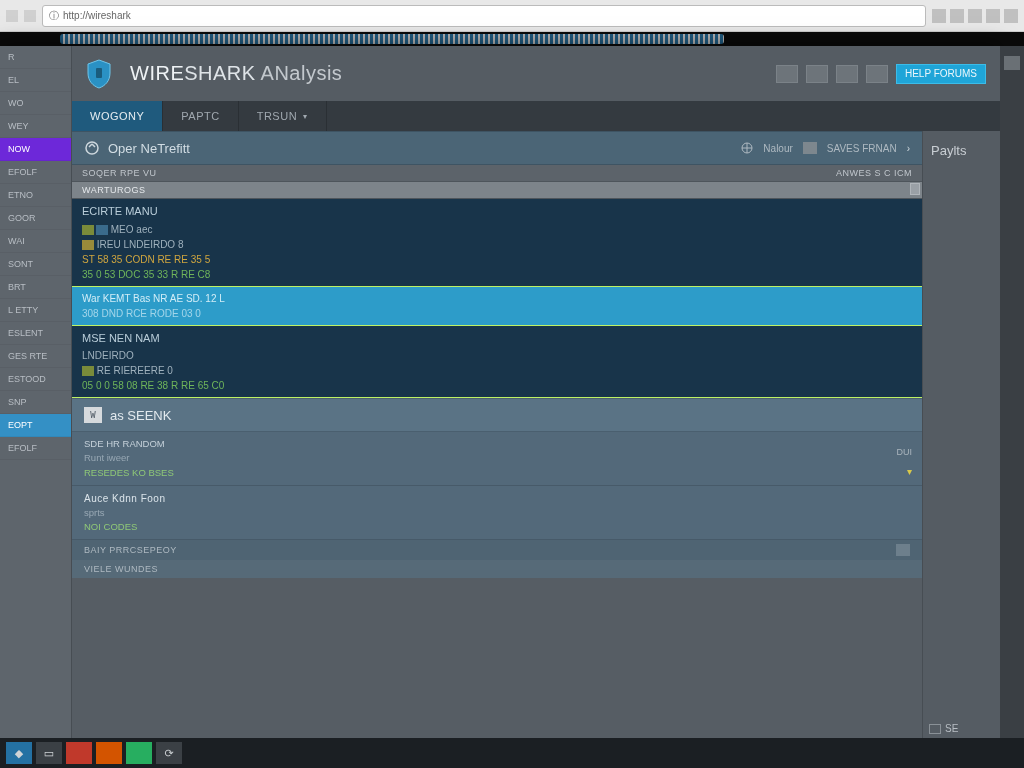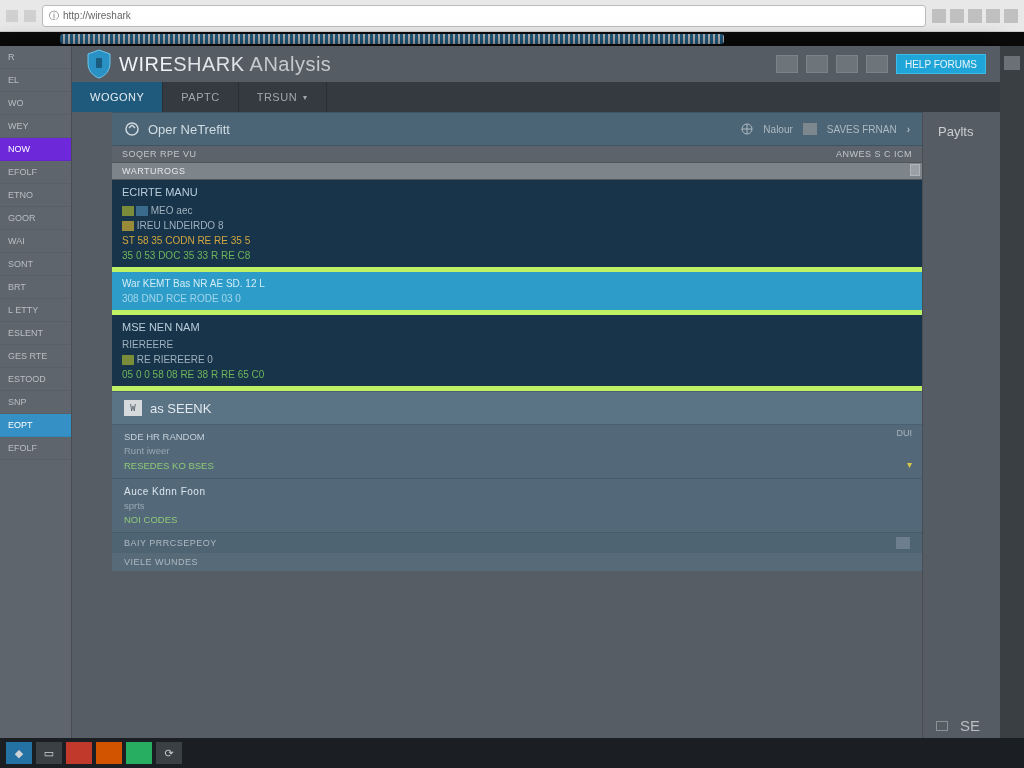--- a/index.html
+++ b/index.html
@@ -22,76 +22,76 @@
 
 .sidebar { width: 72px; background: #5e656c; border-right: 1px solid #474d53; display: flex; flex-direction: column; font-size: 9px; color: #b8bec4; }
 .sidebar .item { padding: 6px 8px; border-bottom: 1px solid rgba(0,0,0,.05); cursor: pointer; white-space: nowrap; overflow: hidden; }
 .sidebar .item.active { background: #6d28d9; color: #fff; }
 .sidebar .item.active2 { background: #3490c5; color: #fff; }
 
 
 .content { flex: 1; display: flex; flex-direction: column; background: #565d64; }
 
 
-.hdr { height: 36px; background: #555c63; display: flex; align-items: center; padding: 0 14px; gap: 7px; }
+.hdr { height: 55px; background: #555c63; display: flex; align-items: center; padding: 0 14px; gap: 18px; }
 .logo-shield { width: 26px; height: 30px; }
 .app-title { color: #dfe4e8; font-size: 20px; font-weight: 300; letter-spacing: .5px; }
 .app-title b { font-weight: 400; color: #eef2f5; }
 .hdr-right { margin-left: auto; display: flex; align-items: center; gap: 8px; }
 .hdr-right .sq { width: 22px; height: 18px; background: #6d747a; border: 1px solid #7b8288; }
 .hdr-right .btn-blue { height: 20px; padding: 0 8px; background: #1fa5d8; color: #eaf6fb; font-size: 10px; display: flex; align-items: center; border: 1px solid #3cbce8; }
 
 
 .tabs { height: 30px; background: #343a40; display: flex; align-items: stretch; }
 .tabs .tab { padding: 0 18px; display: flex; align-items: center; color: #a0a8af; font-size: 11px; letter-spacing: .5px; border-right: 1px solid #2a2f34; cursor: pointer; }
 .tabs .tab.active { background: #1f5a7d; color: #e6edf1; }
 .tabs .tab .chev { margin-left: 6px; font-size: 8px; }
 
 
-.rightpane { width: 78px; background: #555c63; border-left: 1px solid #474d53; color: #b8bec4; display: flex; flex-direction: column; padding-left: 7px; }
+.rightpane { width: 78px; background: #555c63; border-left: 1px solid #474d53; color: #b8bec4; display: flex; flex-direction: column; }
 .rightpane .lbl { font-size: 13px; color: #c9ced3; padding: 12px 8px; font-weight: 300; }
-.rightpane .row { font-size: 15px; padding: 4px 6px; display: flex; align-items: center; gap: 12px; }
+.rightpane .row { font-size: 10px; padding: 4px 6px; display: flex; align-items: center; gap: 4px; }
 
 
 .subhdr { height: 34px; background: #4b6576; display: flex; align-items: center; padding: 0 12px; gap: 8px; color: #d2dde4; font-size: 13px; border-top: 1px solid #3e5463; border-bottom: 1px solid #3e5463; }
 .subhdr .right { margin-left: auto; display: flex; align-items: center; gap: 10px; font-size: 10px; color: #aeb9c1; }
 .subhdr .right .go { color: #cfd8de; }
 
 
 .greyrow { background: #5c636a; color: #c0c6cc; font-size: 9px; padding: 3px 10px; border-bottom: 1px solid #4e555b; letter-spacing: .5px; }
 .greyrow.light { background: #7d848a; color: #e4e8eb; position: relative; }
 .greyrow.light .scroll-handle { position:absolute; right:2px; top:1px; width:10px; height:12px; background:#9aa0a6; border:1px solid #b0b5ba; }
 
 
-.pane { background: #18344a; color: #9fb1bd; font-family: "Consolas","Courier New",monospace; font-size: 10px; padding: 4px 10px; line-height: 1.5; border-bottom: 5px solid #bef264; }
+.pane { background: #18344a; color: #9fb1bd; font-family: "Consolas","Courier New",monospace; font-size: 10px; padding: 4px 10px; line-height: 1.5; border-bottom: 1px solid #bef264; }
 .pane .hex { color: #6fb55a; }
 .pane .hex2 { color: #d0a63f; }
 .pane .title { color: #b9cdd9; font-size: 11px; margin-bottom: 2px; }
 .pane .icons { display:inline-flex; gap:2px; vertical-align:middle; }
 .pane .icons span { width:12px; height:10px; background:#7a8b3a; display:inline-block; }
 
 .pane.highlight { background: #2d9cc9; color: #eaf6fb; }
 .pane.highlight .title { color: #fff; font-size: 12px; }
 .pane.highlight .sub { color: #d2edf7; font-size: 10px; }
 
 
 .seekhdr { background: #5a7385; padding: 8px 12px; display: flex; align-items: center; gap: 8px; color: #e2e9ee; font-size: 13px; border-top: 1px solid #4a5f6f; border-bottom: 1px solid #4a5f6f; }
 .seekhdr .badge { width: 18px; height: 16px; background: #d6dadd; color: #4a5560; font-size: 9px; display: flex; align-items: center; justify-content: center; font-family: monospace; }
 
 .detail { background: #53697a; color: #c4d0d9; font-family: monospace; font-size: 9.5px; padding: 5px 12px; line-height: 1.5; border-bottom: 1px solid #475a69; position: relative; }
 .detail .h { color: #dbe4ea; font-size: 10px; letter-spacing: .5px; }
 .detail .g { color: #8fc877; }
-.detail .end-lbl { position:absolute; right:10px; top:2px; color:#aab5bd; font-size:9px; }
+.detail .end-lbl { position:absolute; right:10px; top:14px; color:#aab5bd; font-size:9px; }
 .detail .cursor { position:absolute; right:10px; bottom:6px; color:#d8c84a; font-size:10px; }
 
 .footer-row { background: #4f6473; color: #aeb9c1; font-size: 9px; padding: 4px 12px; letter-spacing: .5px; display:flex; align-items:center; }
 .footer-row .ric { margin-left:auto; width:14px; height:12px; background:#6d7f8c; }
 
 
-.mainbody { flex:1; display:flex;margin-left:40px; }
+.mainbody { flex:1; display:flex; }
 .maincol { flex:1; display:flex; flex-direction:column; overflow:hidden; }
 
 
 .taskbar { position: absolute; left: 0; right: 0; bottom: 0; height: 30px; background: #1b1f23; display: flex; align-items: center; padding: 0 6px; gap: 4px; }
 .taskbar .tb { width: 26px; height: 22px; background: #33383d; display:flex; align-items:center; justify-content:center; color:#cfd3d6; font-size:11px; }
 .taskbar .tb.red { background:#c0392b; }
 .taskbar .tb.green { background:#27ae60; }
 .taskbar .tb.orange { background:#d35400; }
 .taskbar .tb.blue { background:#2471a3; }
 .taskbar .tb.grey { background:#3b4045; }
@@ -221,21 +221,21 @@
           <div class="hex">35 0 53 DOC 35 33 R RE C8</div>
         </div>
 
         <div class="pane highlight">
           <div class="sub">War KEMT Bas NR AE SD. 12 L</div>
           <div class="sub" style="opacity:.7">308 DND RCE RODE 03 0</div>
         </div>
 
         <div class="pane">
           <div class="title">MSE NEN NAM</div>
-          <div>RIEREERE</div>
+          <div>LNDEIRDO</div>
           <div><span class="icons">
                   <span></span>
                 </span> <span>RE RIEREERE 0</span></div>
           <div class="hex">05 0 0 58 08 RE 38 R RE 65 C0</div>
         </div>
 
         <div class="seekhdr">
           <div class="badge">W</div>
           <span>as SEENK</span>
         </div>

